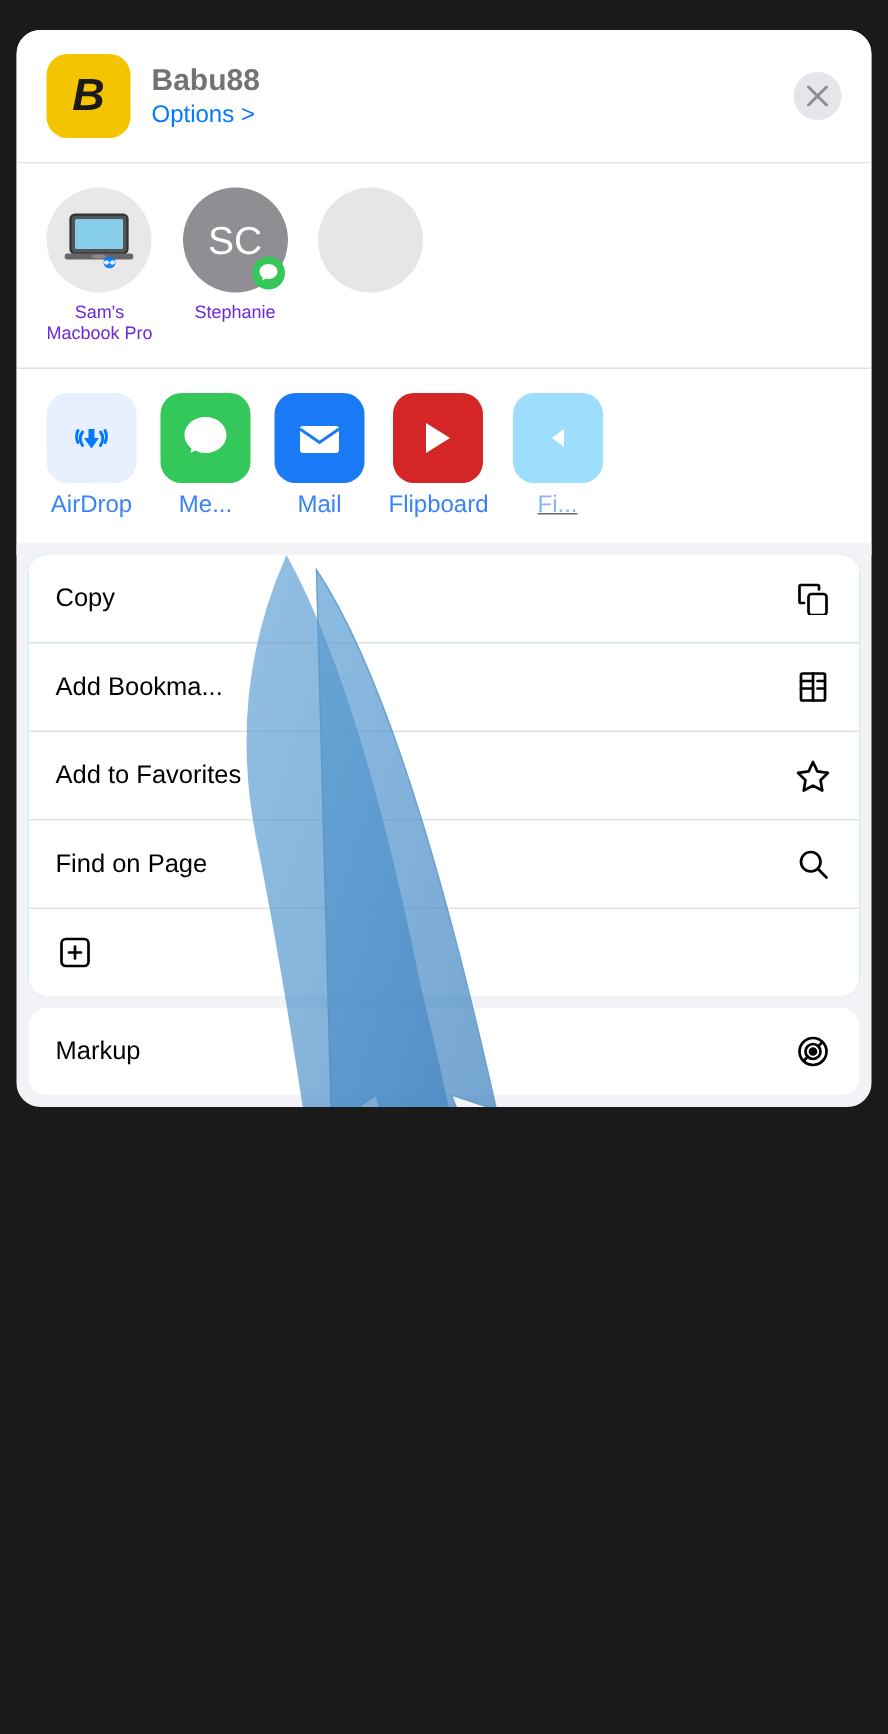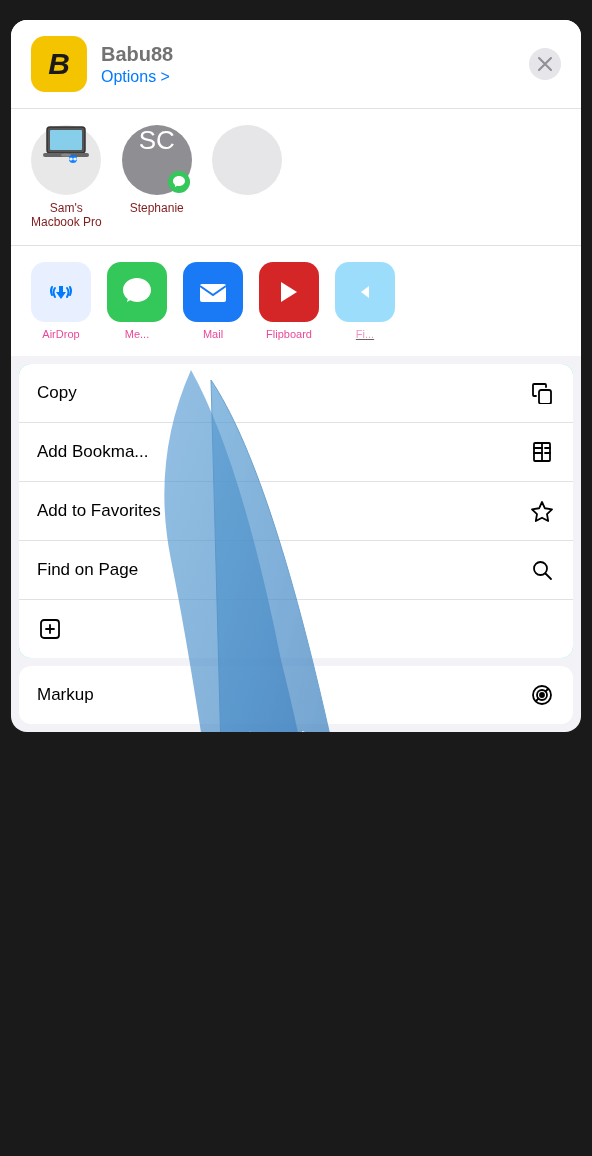--- a/index.html
+++ b/index.html
@@ -101,36 +101,36 @@
       align-items: center;
       gap: 6px;
       cursor: pointer;
     }
 
     .contact-avatar {
       width: 70px;
       height: 70px;
       border-radius: 50%;
       display: flex;
-      align-items: flex-start;
+      align-items: center;
       justify-content: center;
       position: relative;
     }
 
     .contact-avatar.macbook {
       background: #e8e8e8;
     }
 
     .contact-avatar.sc {
       background: #8e8e93;
     }
 
     .contact-name {
       font-size: 12px;
-      color: #7f1d1d;
+      color: #6d28d9;
       text-align: center;
     }
 
     .sc-initials {
       font-size: 26px;
       font-weight: 500;
       color: white;
     }
 
     .message-badge {
@@ -178,22 +178,22 @@
       width: 60px;
       height: 60px;
       border-radius: 14px;
       display: flex;
       align-items: center;
       justify-content: center;
       font-size: 28px;
     }
 
     .app-item-label {
-      font-size: 11px;
-      color: #ec4899;
+      font-size: 16px;
+      color: #3b82f6;
     }
 
     .airdrop-icon {
       background: #e8f0ff;
     }
 
     .messages-icon {
       background: #34c759;
     }
 

